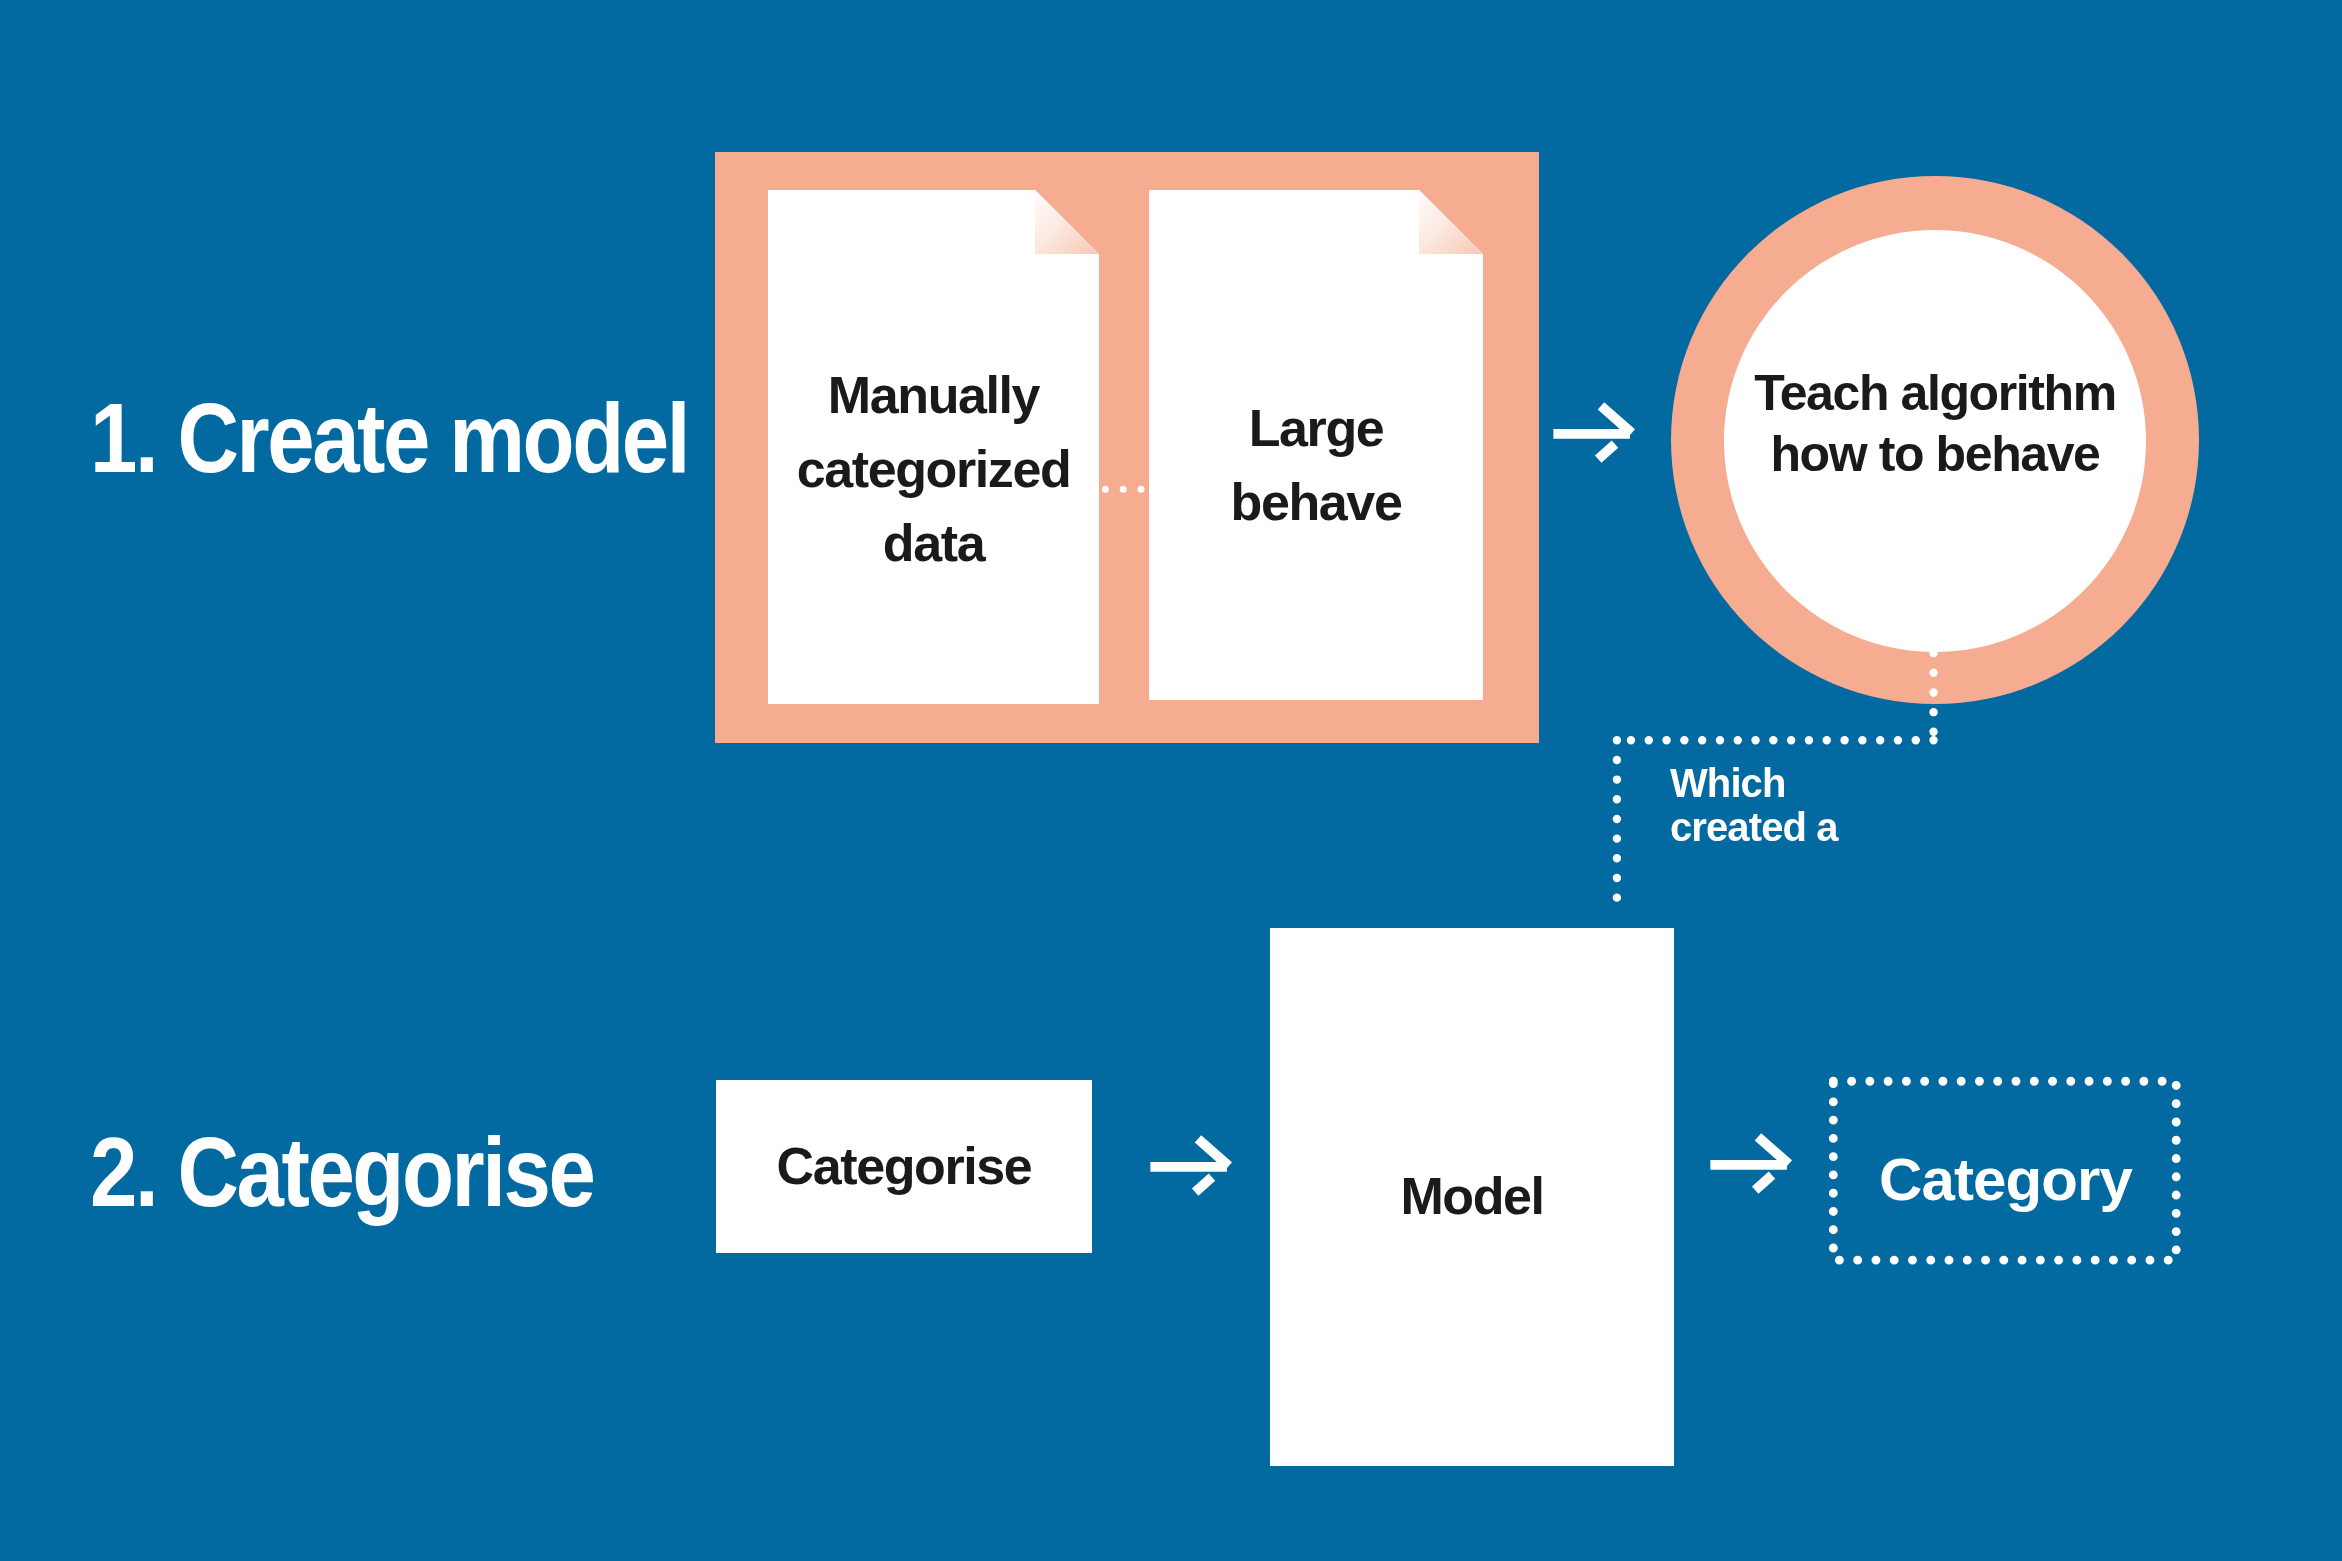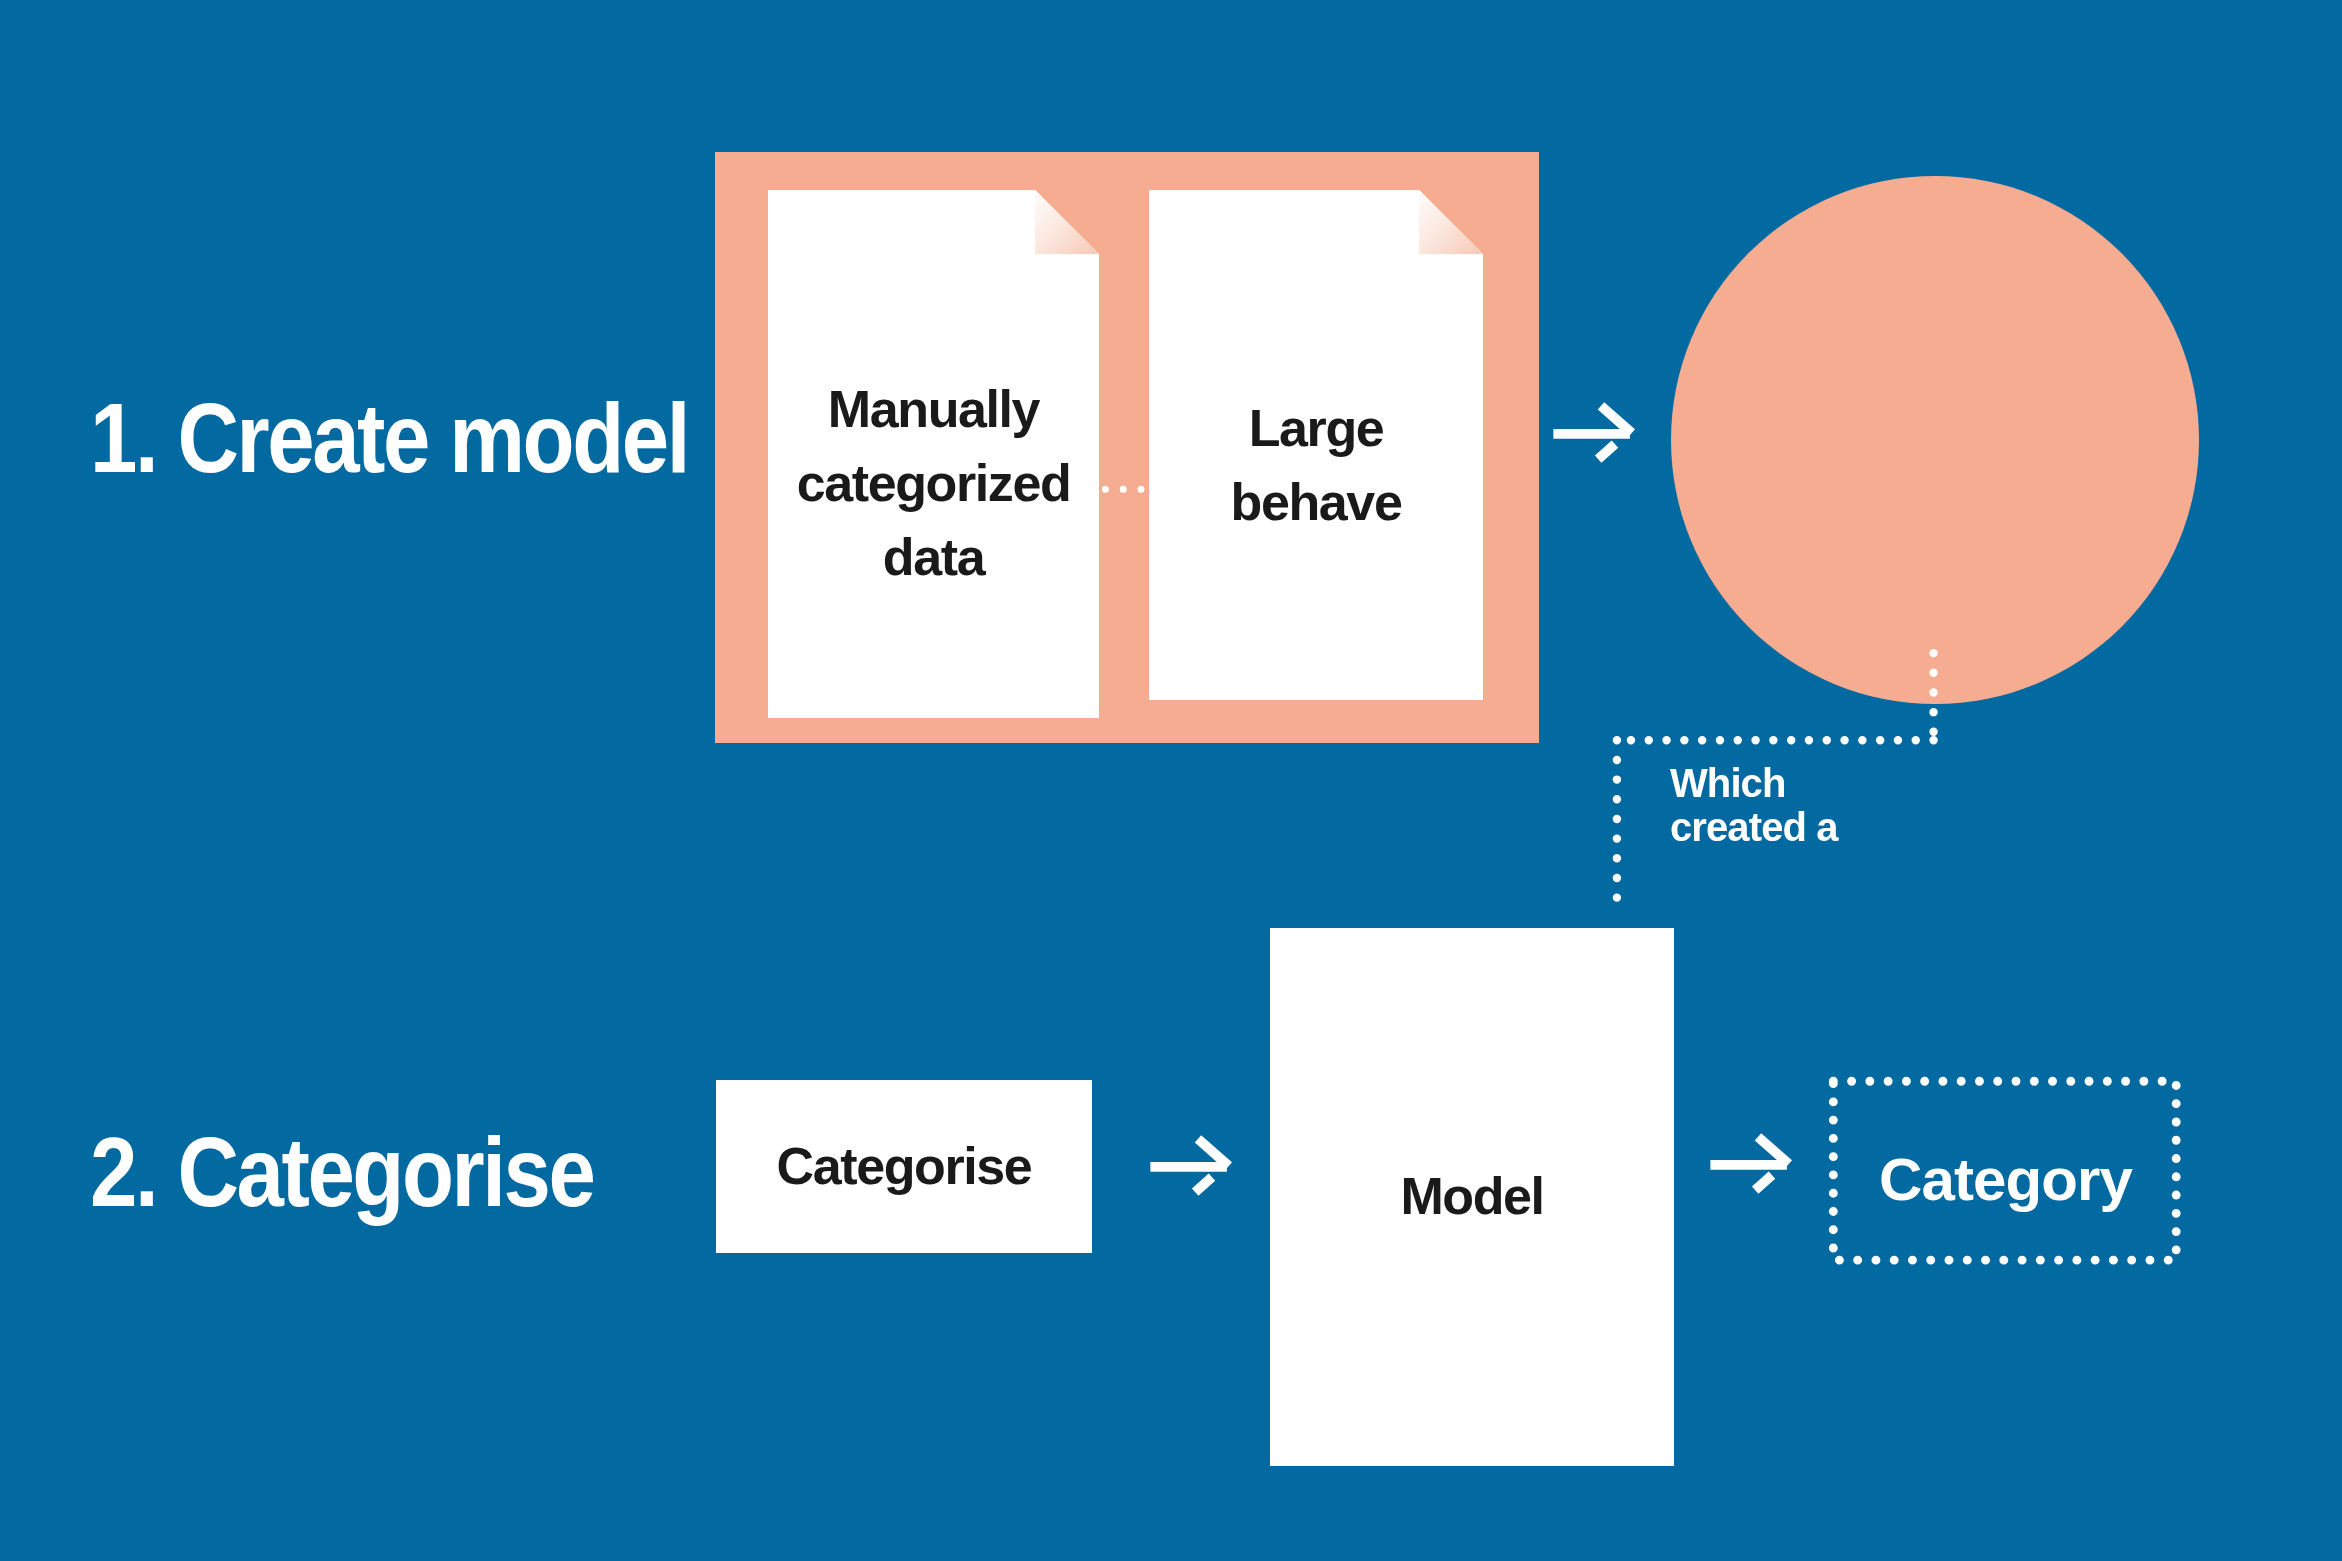--- a/index.html
+++ b/index.html
@@ -41,21 +41,21 @@
 </style>
 </head>
 <body>
 
 <div id="stage">
 
   <div class="abs section-title" style="left:90px;top:388px;">1. Create model</div>
 
   <div class="abs panel" style="left:715px;top:152px;width:824px;height:591px;"></div>
 
-  <div class="abs doc" style="left:768px;top:190px;width:331px;height:510px;padding-top:18px;">
+  <div class="abs doc" style="left:768px;top:190px;width:331px;height:510px;padding-top:4px;">
     <div class="ink-label lines" style="padding-top:42px;">
       <span>Manually</span>
       <span>categorized</span>
       <span>data</span>
     </div>
   </div>
   <div class="abs fold" style="left:1035px;top:190px;right:auto;"></div>
 
   <div class="abs doc" style="left:1149px;top:190px;width:334px;height:510px;">
     <div class="ink-label lines" style="padding-top:42px;">
@@ -65,20 +65,26 @@
   </div>
   <div class="abs fold" style="left:1419px;top:190px;right:auto;"></div>
 
   <svg class="arrow-icon" style="left:1553px;top:405px;" width="81" height="56" viewBox="0 0 86 60">
     <line x1="0" y1="31" x2="82" y2="31"></line>
     <line x1="51" y1="1" x2="84" y2="30"></line>
     <line x1="48" y1="58" x2="66" y2="42"></line>
   </svg>
 
   <div class="abs ring" style="left:1671px;top:176px;width:528px;height:528px;"></div>
+  <div class="abs bubble" style="left:1724px;top:230px;width:422px;height:422px;">
+    <div class="ink-label lines" style="padding-bottom:34px;">
+      <span>Teach algorithm</span>
+      <span>how to behave</span>
+    </div>
+  </div>
 
   <div class="abs light-label lines" style="left:1670px;top:761px;font-size:40px;line-height:1.1;">
     <span>Which</span>
     <span>created a</span>
   </div>
 
   <div class="abs section-title" style="left:90px;top:1122px;">2. Categorise</div>
 
   <div class="abs card" style="left:716px;top:1080px;width:376px;height:173px;">
     <div class="ink-label">Categorise</div>

